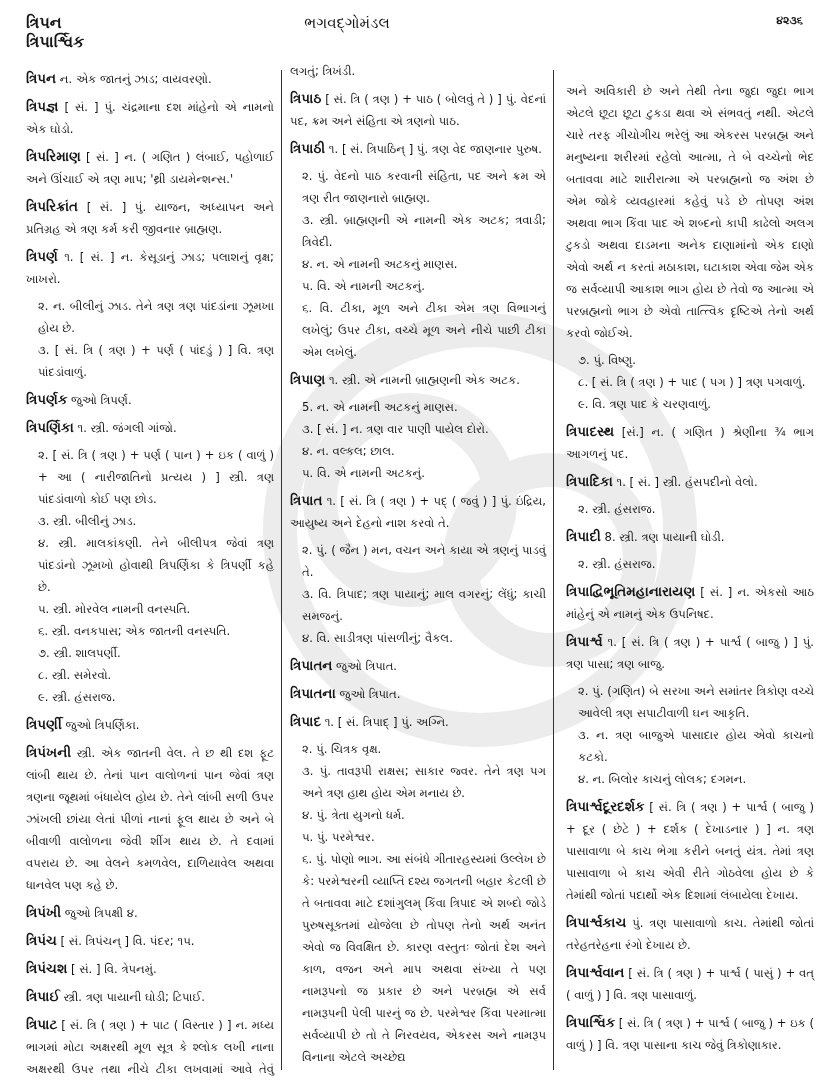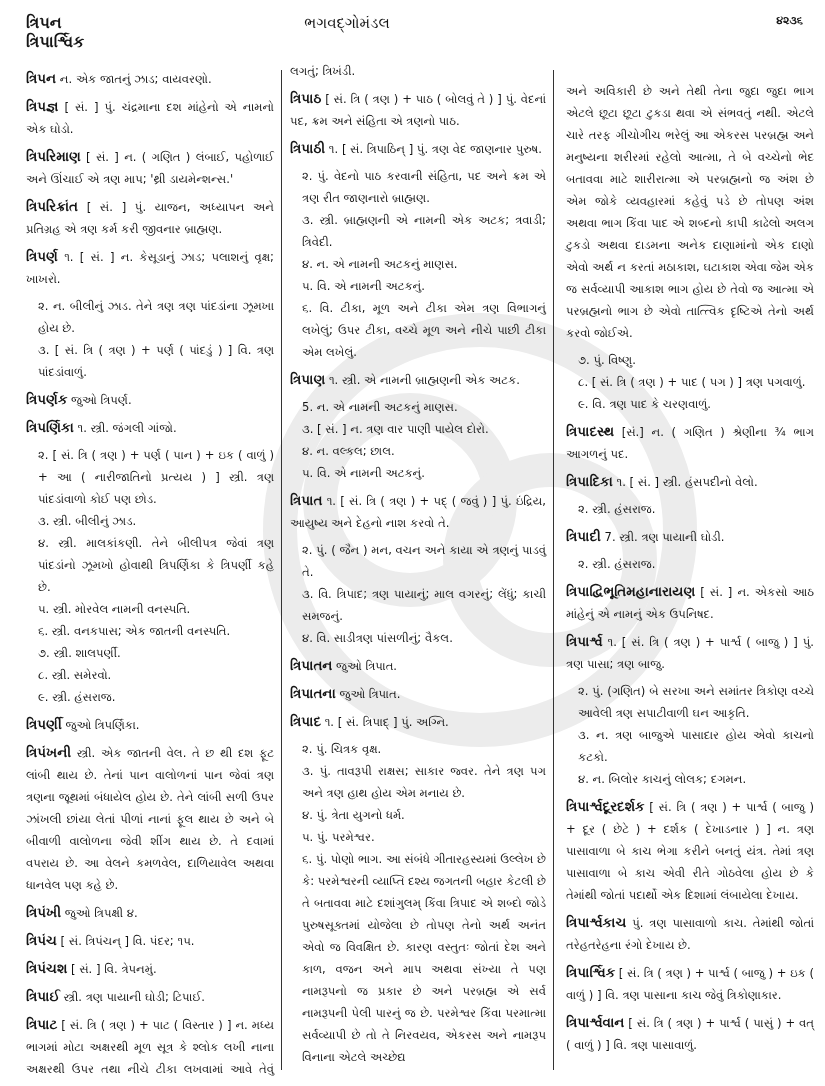--- a/index.html
+++ b/index.html
@@ -118,26 +118,26 @@
 <div class="col col-right">
     <div class="cont"><span class="body-text">અને અવિકારી છે અને તેથી તેના જુદા જુદા ભાગ એટલે છૂટા છૂટા ટુકડા થવા એ સંભવતું નથી. એટલે ચારે તરફ ગીચોગીચ ભરેલું આ એકરસ પરબ્રહ્મ અને મનુષ્યના શરીરમાં રહેલો આત્મા, તે બે વચ્ચેનો ભેદ બતાવવા માટે શારીરાત્મા એ પરબ્રહ્મનો જ અંશ છે એમ જોકે વ્યવહારમાં કહેવું પડે છે તોપણ અંશ અથવા ભાગ કિંવા પાદ એ શબ્દનો કાપી કાઢેલો અલગ ટુકડો અથવા દાડમના અનેક દાણામાંનો એક દાણો એવો અર્થ ન કરતાં મઠાકાશ, ઘટાકાશ એવા જેમ એક જ સર્વવ્યાપી આકાશ ભાગ હોય છે તેવો જ આત્મા એ પરબ્રહ્મનો ભાગ છે એવો તાત્ત્વિક દૃષ્ટિએ તેનો અર્થ કરવો જોઈએ.</span></div>
     <div class="sub">૭. પું. વિષ્ણુ.</div>
     <div class="sub">૮. [ સં. ત્રિ ( ત્રણ ) + પાદ ( પગ ) ] ત્રણ પગવાળું.</div>
     <div class="sub">૯. વિ. ત્રણ પાદ કે ચરણવાળું.</div>
     <div style="height: 5px;"></div>
     <div class="entry"><span class="hw">ત્રિપાદસ્થ</span><span class="body-text"> [સં.] ન. ( ગણિત ) શ્રેણીના ¾ ભાગ આગળનું પદ.</span></div>
     <div class="entry"><span class="hw">ત્રિપાદિકા</span><span class="body-text"> ૧. [ સં. ] સ્ત્રી. હંસપદીનો વેલો.</span></div>
     <div class="sub">૨. સ્ત્રી. હંસરાજ.</div>
     <div style="height: 5px;"></div>
-    <div class="entry"><span class="hw">ત્રિપાદી</span><span class="body-text"> 7. સ્ત્રી. ત્રણ પાયાની ઘોડી.</span></div>
+    <div class="entry"><span class="hw">ત્રિપાદી</span><span class="body-text"> 8. સ્ત્રી. ત્રણ પાયાની ઘોડી.</span></div>
     <div class="sub">૨. સ્ત્રી. હંસરાજ.</div>
     <div style="height: 5px;"></div>
     <div class="entry"><span class="hw">ત્રિપાદ્વિભૂતિમહાનારાયણ</span><span class="body-text"> [ સં. ] ન. એકસો આઠ માંહેનું એ નામનું એક ઉપનિષદ.</span></div>
     <div class="entry"><span class="hw">ત્રિપાર્શ્વ</span><span class="body-text"> ૧. [ સં. ત્રિ ( ત્રણ ) + પાર્શ્વ ( બાજુ ) ] પું. ત્રણ પાસા; ત્રણ બાજુ.</span></div>
     <div class="sub">૨. પું. (ગણિત) બે સરખા અને સમાંતર ત્રિકોણ વચ્ચે આવેલી ત્રણ સપાટીવાળી ઘન આકૃતિ.</div>
     <div class="sub">૩. ન. ત્રણ બાજુએ પાસાદાર હોય એવો કાચનો કટકો.</div>
     <div class="sub">૪. ન. બિલોર કાચનું લોલક; દગમન.</div>
     <div style="height: 5px;"></div>
     <div class="entry"><span class="hw">ત્રિપાર્શ્વદૂરદર્શક</span><span class="body-text"> [ સં. ત્રિ ( ત્રણ ) + પાર્શ્વ ( બાજુ ) + દૂર ( છેટે ) + દર્શક ( દેખાડનાર ) ] ન. ત્રણ પાસાવાળા બે કાચ ભેગા કરીને બનતું યંત્ર. તેમાં ત્રણ પાસાવાળા બે કાચ એવી રીતે ગોઠવેલા હોય છે કે તેમાંથી જોતાં પદાર્થો એક દિશામાં લંબાયેલા દેખાય.</span></div>
     <div class="entry"><span class="hw">ત્રિપાર્શ્વકાચ</span><span class="body-text"> પું. ત્રણ પાસાવાળો કાચ. તેમાંથી જોતાં તરેહતરેહના રંગો દેખાય છે.</span></div>
+    <div class="entry"><span class="hw">ત્રિપાર્શ્વવાન</span><span class="body-text"> [ સં. ત્રિ ( ત્રણ ) + પાર્શ્વ ( પાસું ) + વત્ ( વાળું ) ] વિ. ત્રણ પાસાવાળું.</span></div>
     <div class="entry"><span class="hw">ત્રિપાર્શ્વિક</span><span class="body-text"> [ સં. ત્રિ ( ત્રણ ) + પાર્શ્વ ( બાજુ ) + ઇક ( વાળું ) ] વિ. ત્રણ પાસાના કાચ જેવું ત્રિકોણાકાર.</span></div>
-    <div class="entry"><span class="hw">ત્રિપાર્શ્વવાન</span><span class="body-text"> [ સં. ત્રિ ( ત્રણ ) + પાર્શ્વ ( પાસું ) + વત્ ( વાળું ) ] વિ. ત્રણ પાસાવાળું.</span></div>
   </div>
 
 </body></html>

